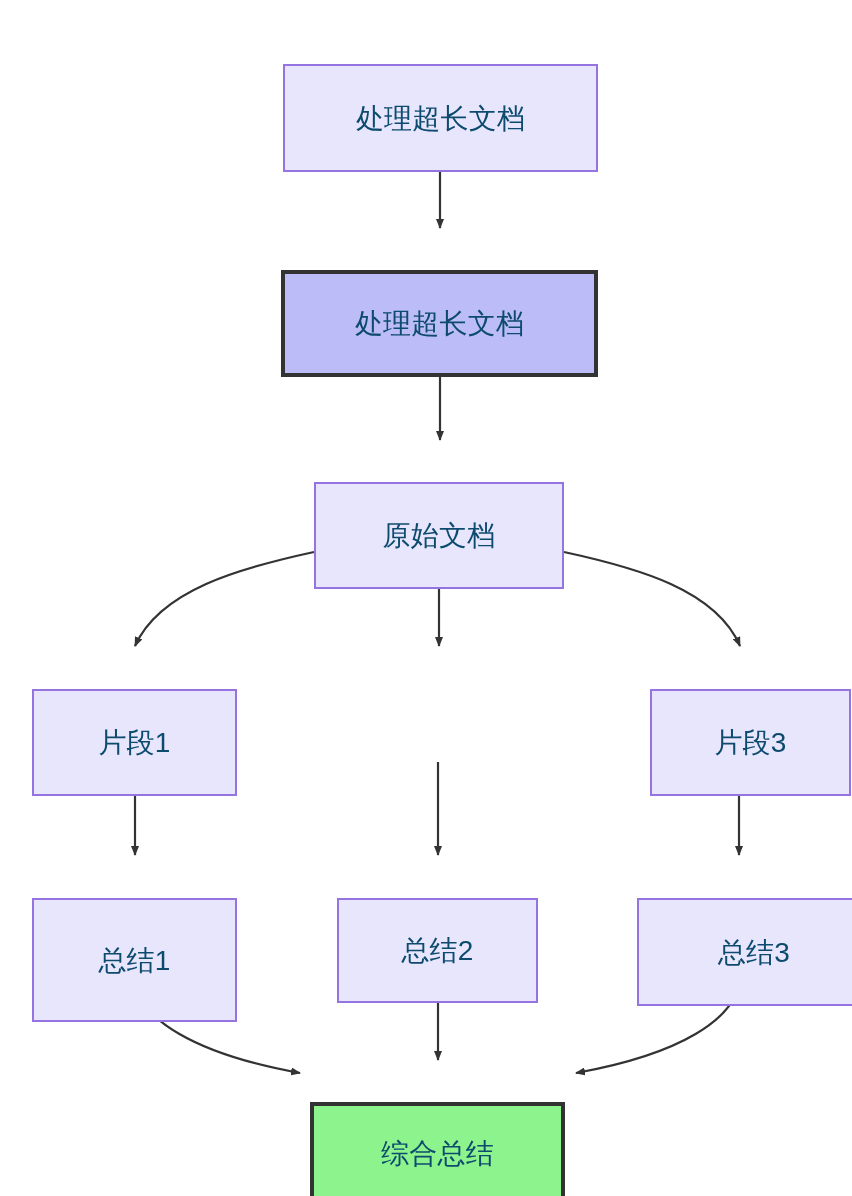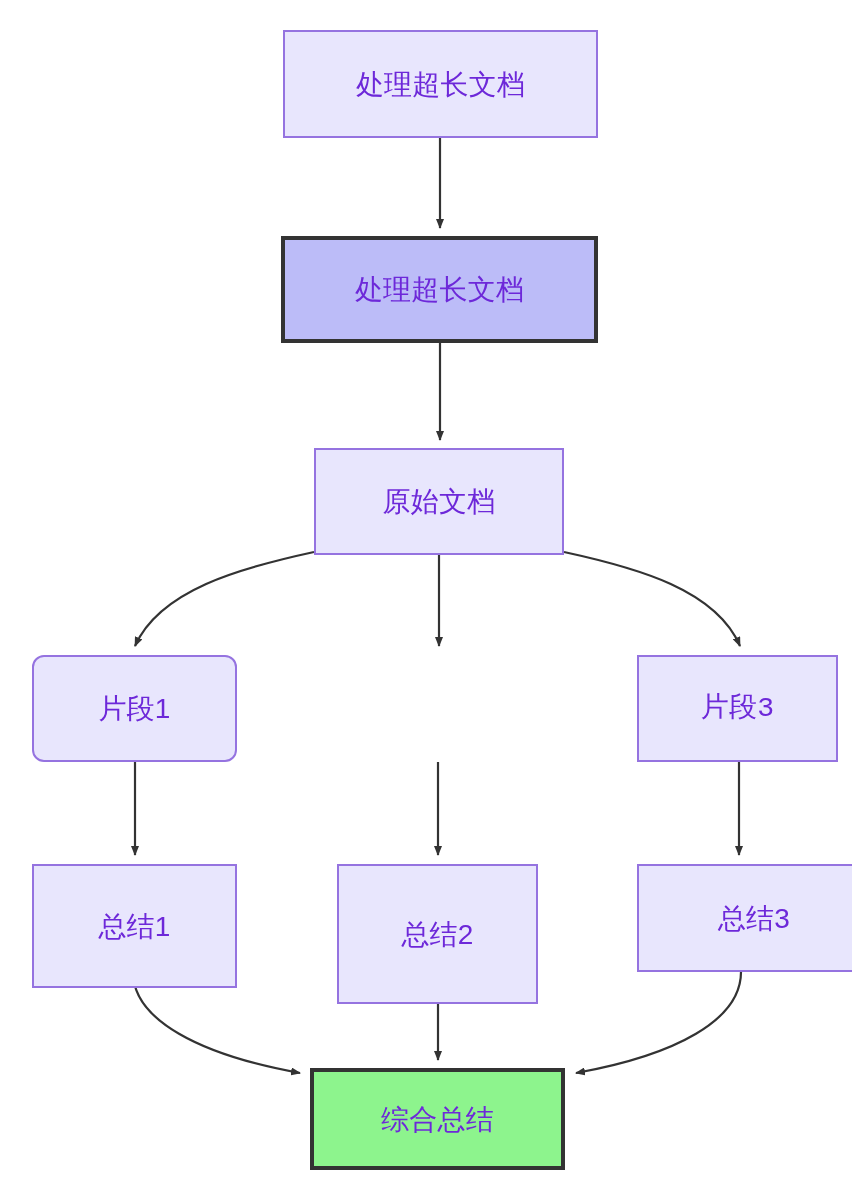--- a/index.html
+++ b/index.html
@@ -28,46 +28,47 @@
     height: 1196px;
     pointer-events: none;
   }
   .node {
     position: absolute;
     box-sizing: border-box;
     display: flex;
     align-items: center;
     justify-content: center;
     text-align: center;
-    color: #6d28d9;
+    color: #0c4a6e;
     font-size: 28px;
     line-height: 1.25;
     letter-spacing: 0.2px;
     white-space: nowrap;
+    margin-top: 34px;
   }
   .node-plain {
     background: #e8e6fd;
     border: 2px solid #9573e0;
   }
   .node-highlight {
     background: #bcbcf8;
     border: 4px solid #333333;
   }
   .node-final {
     background: #8df48d;
     border: 4px solid #333333;
   }
   .n-root    { left: 283px; top: 30px;   width: 315px; height: 108px; }
   .n-strategy{ left: 281px; top: 236px;  width: 317px; height: 107px; }
   .n-source  { left: 314px; top: 448px;  width: 250px; height: 107px; }
-  .n-frag1   { left: 32px;  top: 655px;  width: 205px; height: 107px; border-radius: 12px; }
+  .n-frag1   { left: 32px;  top: 655px;  width: 205px; height: 107px; }
   .n-frag2   { left: 337px; top: 655px;  width: 201px; height: 107px; }
-  .n-frag3   { left: 637px; top: 655px;  width: 201px; height: 107px; font-family: Liberation Mono, monospace; }
+  .n-frag3   { left: 650px; top: 655px;  width: 201px; height: 107px; }
   .n-sum1    { left: 32px;  top: 864px;  width: 205px; height: 124px; }
-  .n-sum2    { left: 337px; top: 864px;  width: 201px; height: 140px; }
+  .n-sum2    { left: 337px; top: 864px;  width: 201px; height: 105px; }
   .n-sum3    { left: 637px; top: 864px;  width: 234px; height: 108px; }
   .n-final   { left: 310px; top: 1068px; width: 255px; height: 102px; }
 </style>
 </head>
 <body>
 
 <div id="canvas">
 
   <svg id="edge-layer" viewBox="0 0 852 1196">
     <defs>

